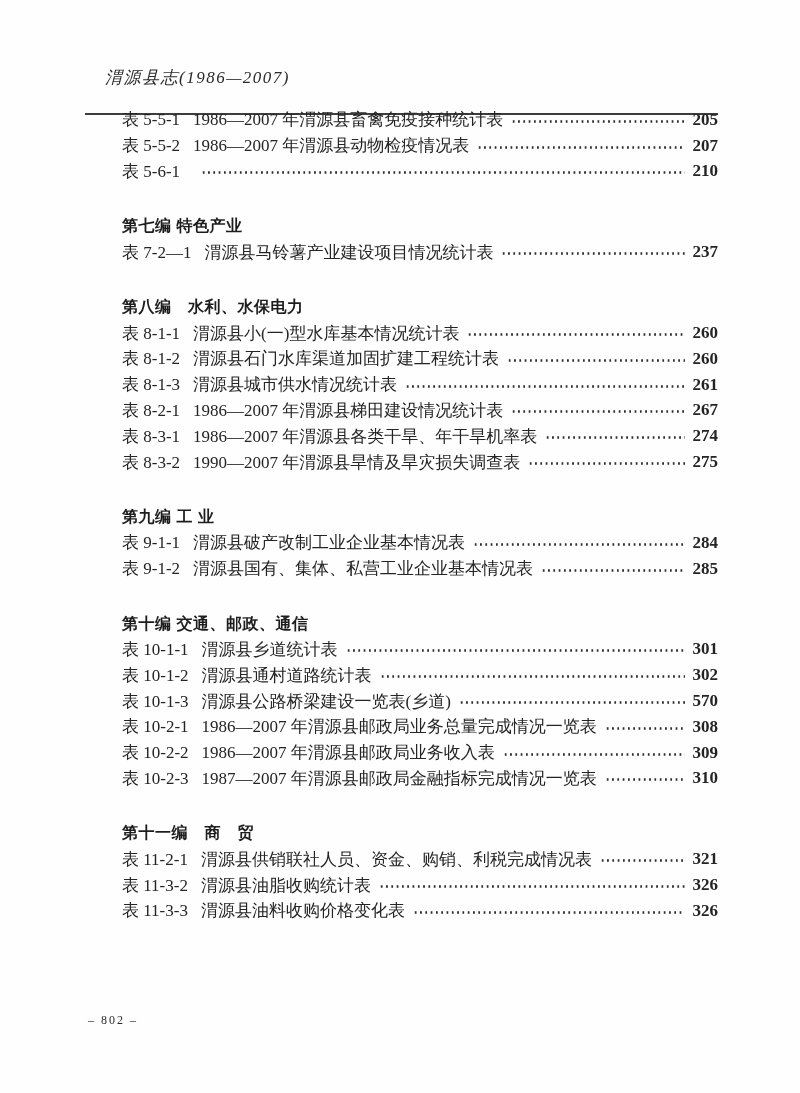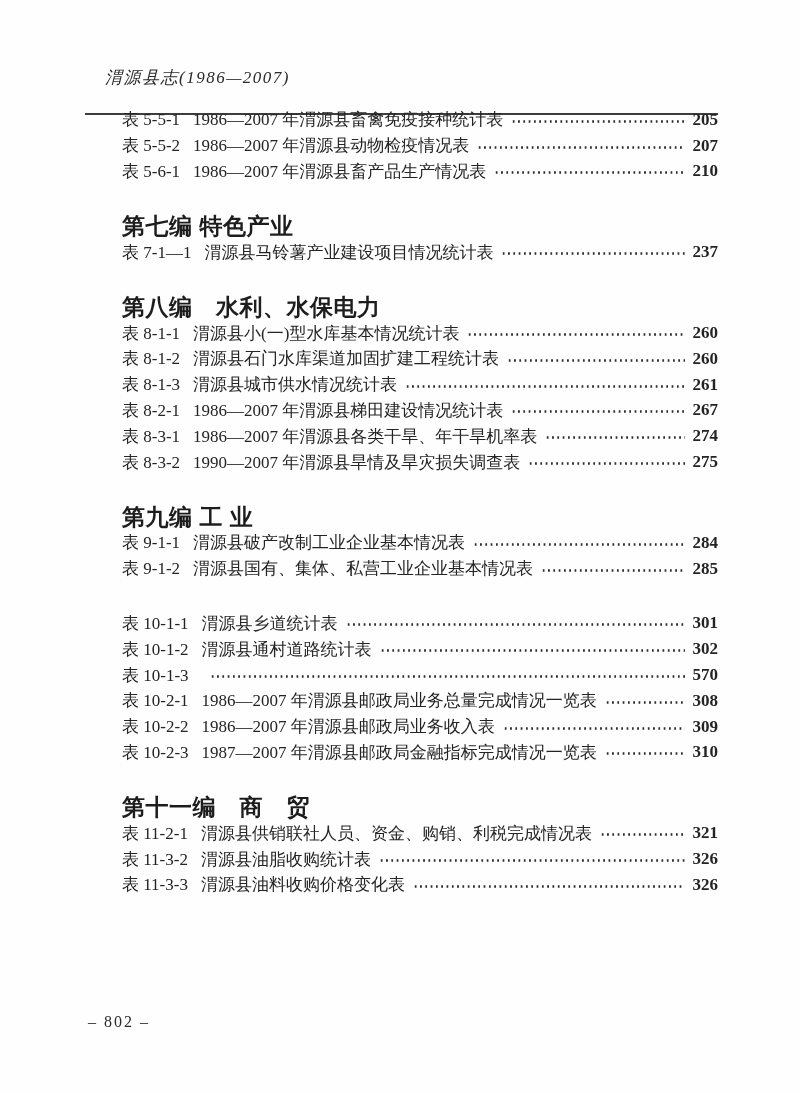--- a/index.html
+++ b/index.html
@@ -40,21 +40,21 @@
     top: 107px;
     left: 122px;
     width: 596px;
   }
   .toc-section + .toc-section {
     margin-top: 29px;
   }
   .section-heading {
     font-family: "Liberation Sans", "DejaVu Sans", sans-serif;
     font-weight: 700;
-    font-size: 23px;
+    font-size: 16px;
     line-height: 26px;
     height: 26px;
     color: #1d1d1d;
     letter-spacing: 0.5px;
     white-space: nowrap;
   }
   .toc-row {
     display: flex;
     align-items: center;
     height: 25.8px;
@@ -82,21 +82,21 @@
   .entry-page {
     flex: 0 0 auto;
     text-align: right;
     min-width: 26px;
     font-weight: bold;
   }
   .page-footer {
     position: absolute;
     top: 1013px;
     left: 88px;
-    font-size: 16px;
+    font-size: 12px;
     letter-spacing: 2px;
     color: #2a2a2a;
   }
 </style>
 </head>
 <body>
 
 <div class="page">
 
   <div class="page-header">
@@ -114,29 +114,28 @@
     <span class="entry-page">205</span>
   </div>
         <div class="toc-row">
     <span class="entry-label">表 5-5-2</span>
     <span class="entry-title">1986—2007 年渭源县动物检疫情况表</span>
     <span class="dot-leader"></span>
     <span class="entry-page">207</span>
   </div>
         <div class="toc-row">
     <span class="entry-label">表 5-6-1</span>
-    <span class="entry-title">1986—2007 年渭源县畜产品生产情况表</span>
     <span class="dot-leader"></span>
     <span class="entry-page">210</span>
   </div>
       </div>
       <div class="toc-section">
     <div class="section-heading">第七编 特色产业</div>
   <div class="toc-row">
-    <span class="entry-label">表 7-1—1</span>
+    <span class="entry-label">表 7-2—1</span>
     <span class="entry-title">渭源县马铃薯产业建设项目情况统计表</span>
     <span class="dot-leader"></span>
     <span class="entry-page">237</span>
   </div>
       </div>
       <div class="toc-section">
     <div class="section-heading">第八编　水利、水保电力</div>
   <div class="toc-row">
     <span class="entry-label">表 8-1-1</span>
     <span class="entry-title">渭源县小(一)型水库基本情况统计表</span>
@@ -183,34 +182,36 @@
     <span class="entry-page">284</span>
   </div>
         <div class="toc-row">
     <span class="entry-label">表 9-1-2</span>
     <span class="entry-title">渭源县国有、集体、私营工业企业基本情况表</span>
     <span class="dot-leader"></span>
     <span class="entry-page">285</span>
   </div>
       </div>
       <div class="toc-section">
+    <div class="section-heading">第十编 交通、邮政、通信</div>
   <div class="toc-row">
     <span class="entry-label">表 10-1-1</span>
     <span class="entry-title">渭源县乡道统计表</span>
     <span class="dot-leader"></span>
     <span class="entry-page">301</span>
   </div>
         <div class="toc-row">
     <span class="entry-label">表 10-1-2</span>
     <span class="entry-title">渭源县通村道路统计表</span>
     <span class="dot-leader"></span>
     <span class="entry-page">302</span>
   </div>
         <div class="toc-row">
     <span class="entry-label">表 10-1-3</span>
+    <span class="entry-title">渭源县公路桥梁建设一览表(乡道)</span>
     <span class="dot-leader"></span>
     <span class="entry-page">570</span>
   </div>
         <div class="toc-row">
     <span class="entry-label">表 10-2-1</span>
     <span class="entry-title">1986—2007 年渭源县邮政局业务总量完成情况一览表</span>
     <span class="dot-leader"></span>
     <span class="entry-page">308</span>
   </div>
         <div class="toc-row">

